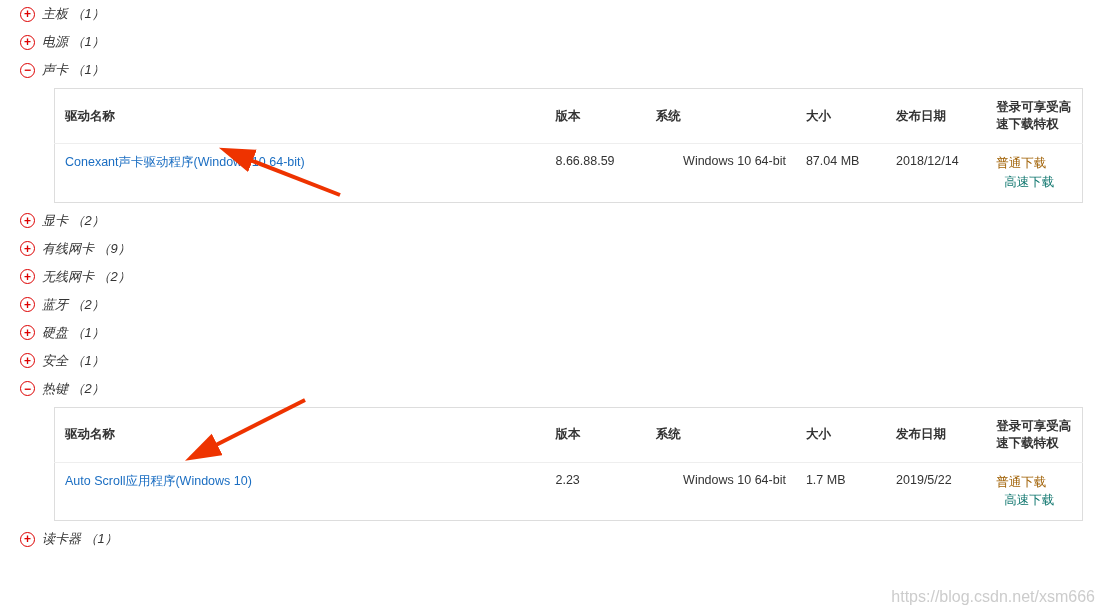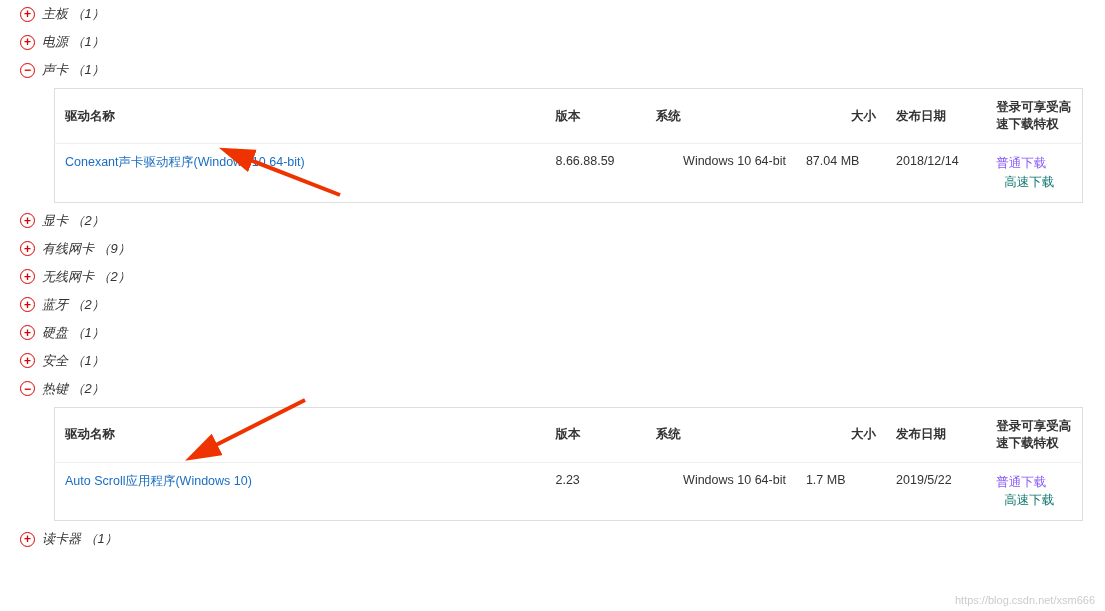--- a/index.html
+++ b/index.html
@@ -13,26 +13,26 @@
     .driver-table th { text-align: left; font-weight: bold; padding: 10px 10px; border-bottom: 1px solid #eee; font-size: 12.5px; }
     .driver-table td { padding: 10px 10px; vertical-align: top; font-size: 12.5px; }
     .driver-table .row-sep td { border-top: 0 solid #eee; }
     .col-name { width: 490px; }
     .col-ver { width: 100px; }
     .col-sys { width: 150px; text-align: right; }
     .col-size { width: 90px; text-align: left; }
     .col-date { width: 100px; }
     .col-dl { width: 96px; }
     .driver-name { color: #1b6ec2; cursor: pointer; }
-    .dl-link { color: #8b5cf6; cursor: pointer; display: block; line-height: 1.5; }
+    .dl-link { color: #a16207; cursor: pointer; display: block; line-height: 1.5; }
     .dl-link.fast { color: #0f766e; margin-left: 8px; }
     .arrow { position: absolute; pointer-events: none; }
     .arrow svg { overflow: visible; }
-    .watermark { position: absolute; bottom: 5px; right: 10px; color: #ccc; font-size: 11px; font-family: Arial; }
-    th.col-size { text-align: right; margin-top: 47px; }
+    .watermark { position: absolute; bottom: 5px; right: 10px; color: #ccc; font-size: 16px; font-family: Arial; }
+    th.col-size { text-align: left; margin-top: 47px; }
   </style>
 </head>
 <body>
 
 <div class="container">
 
   <div class="category">
     <div class="toggle-icon">
         <span>+</span>
       </div>

